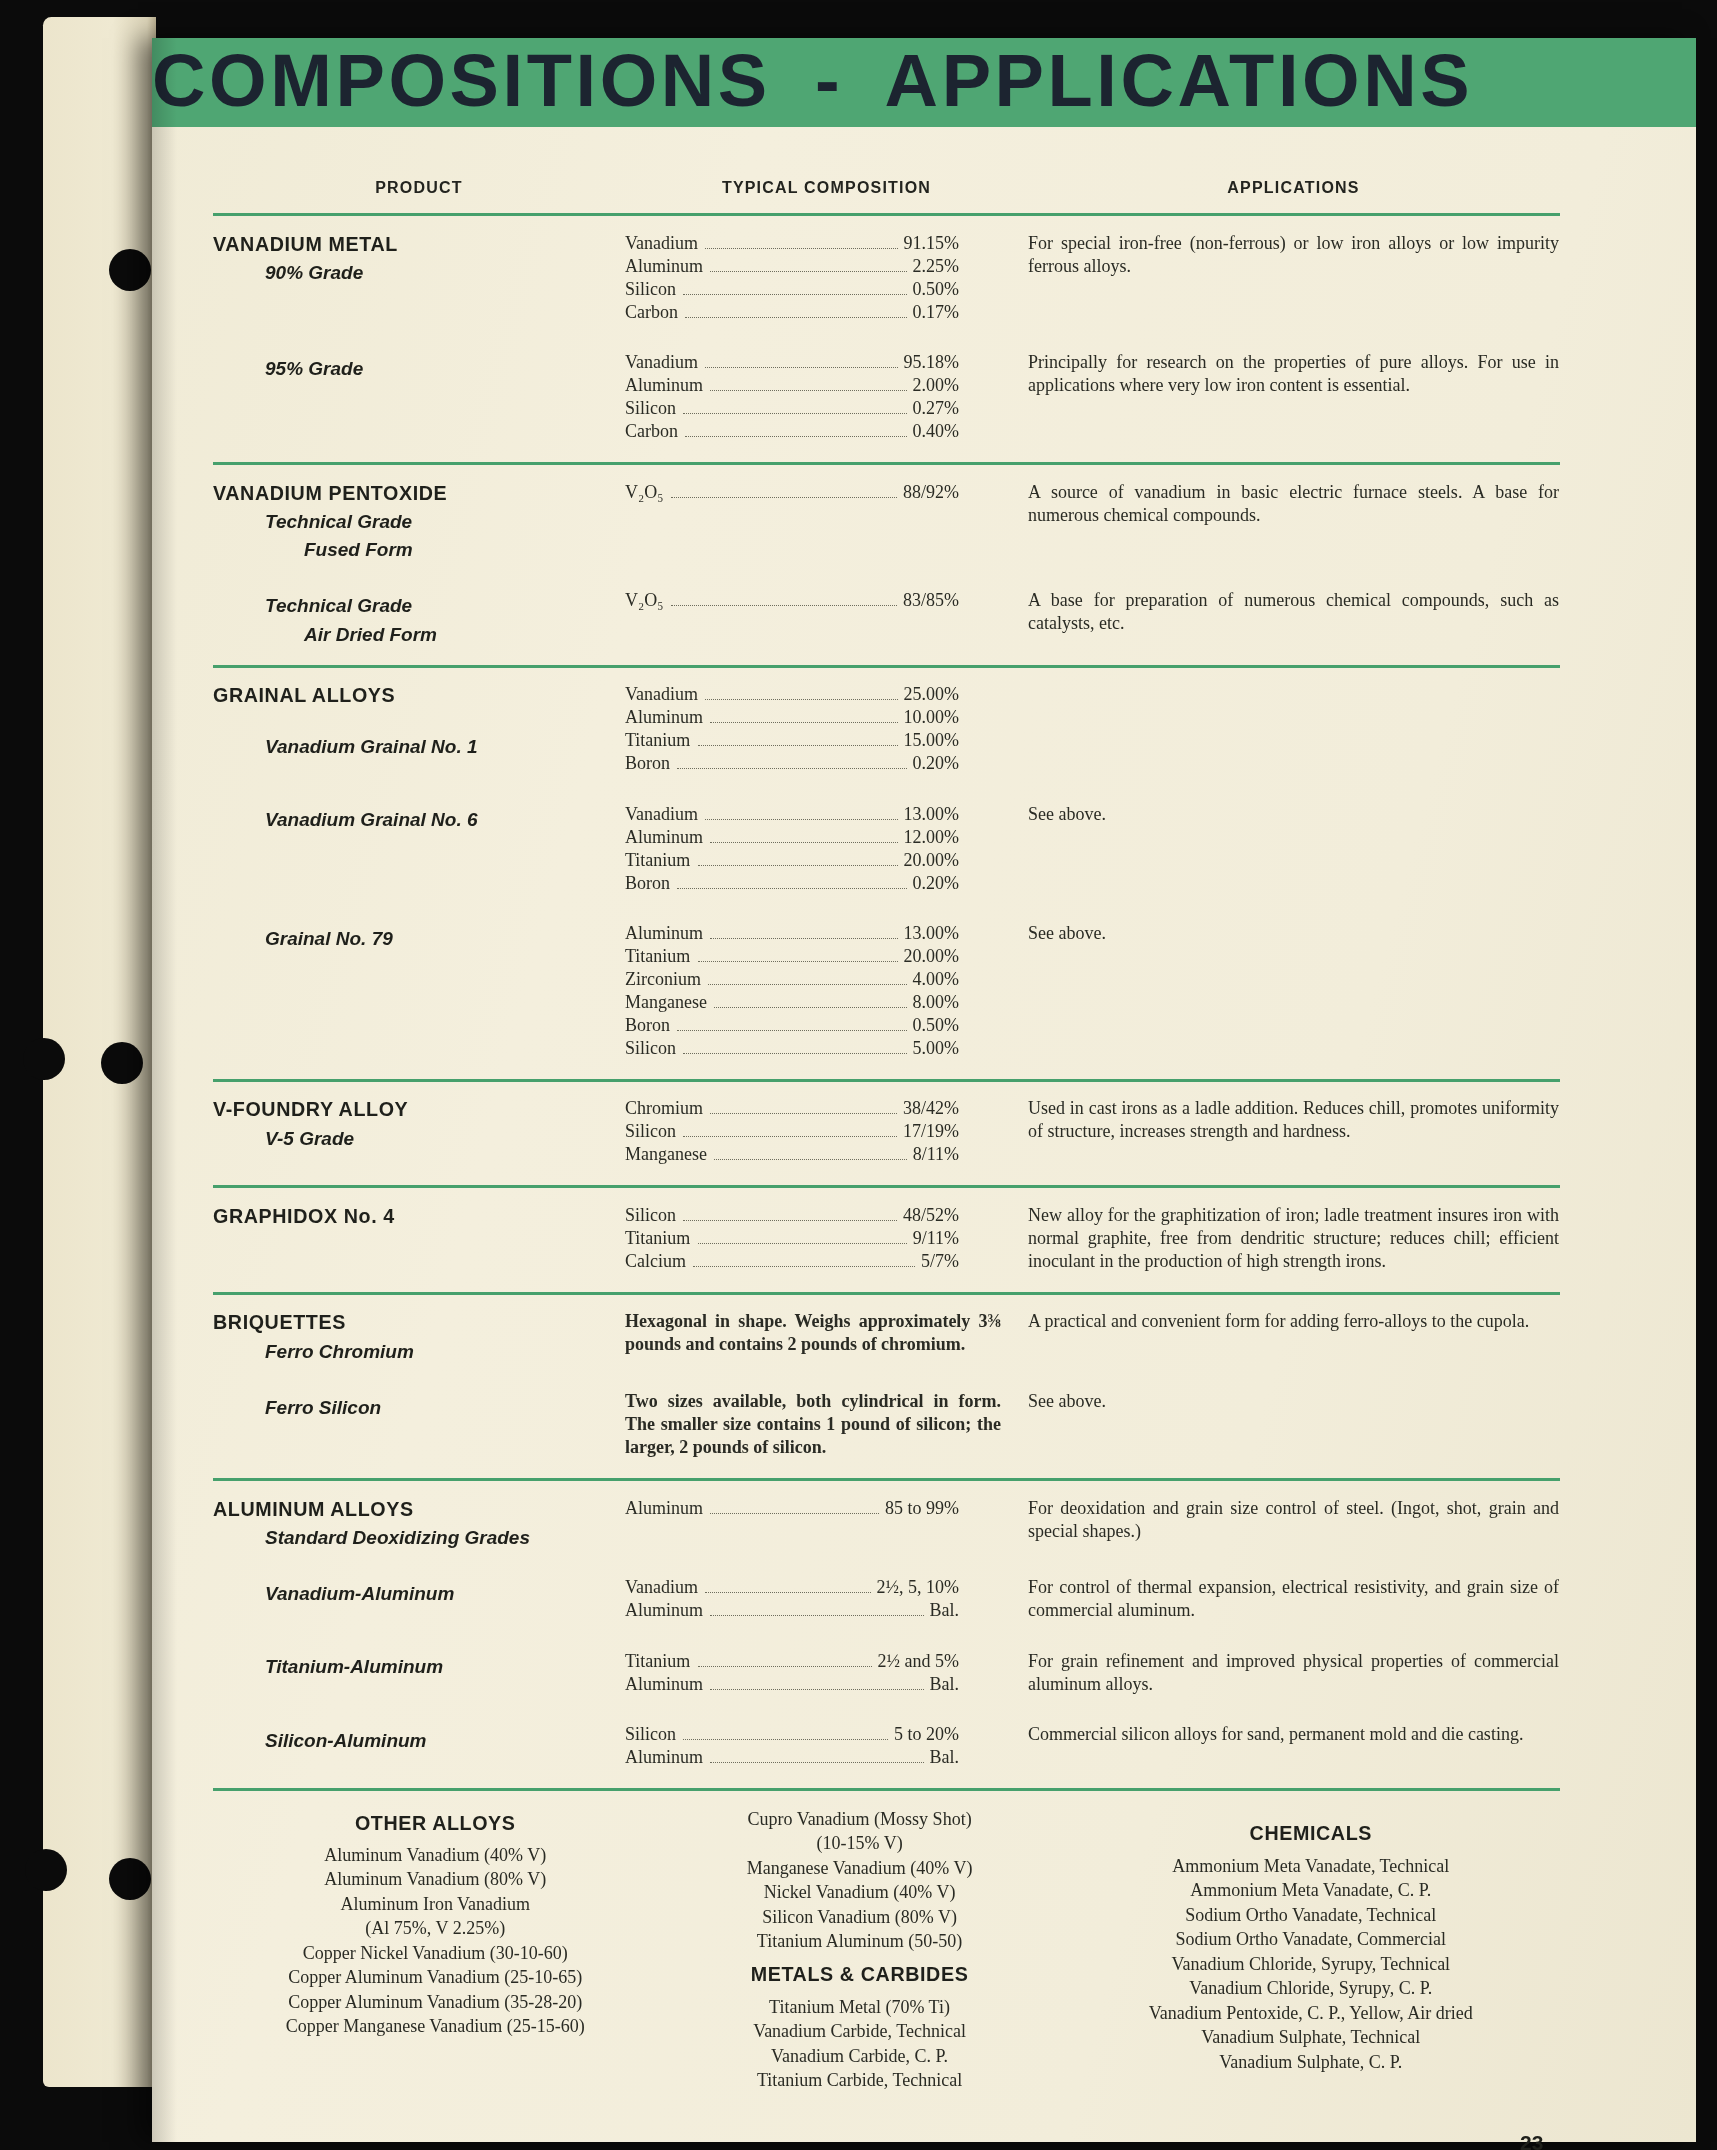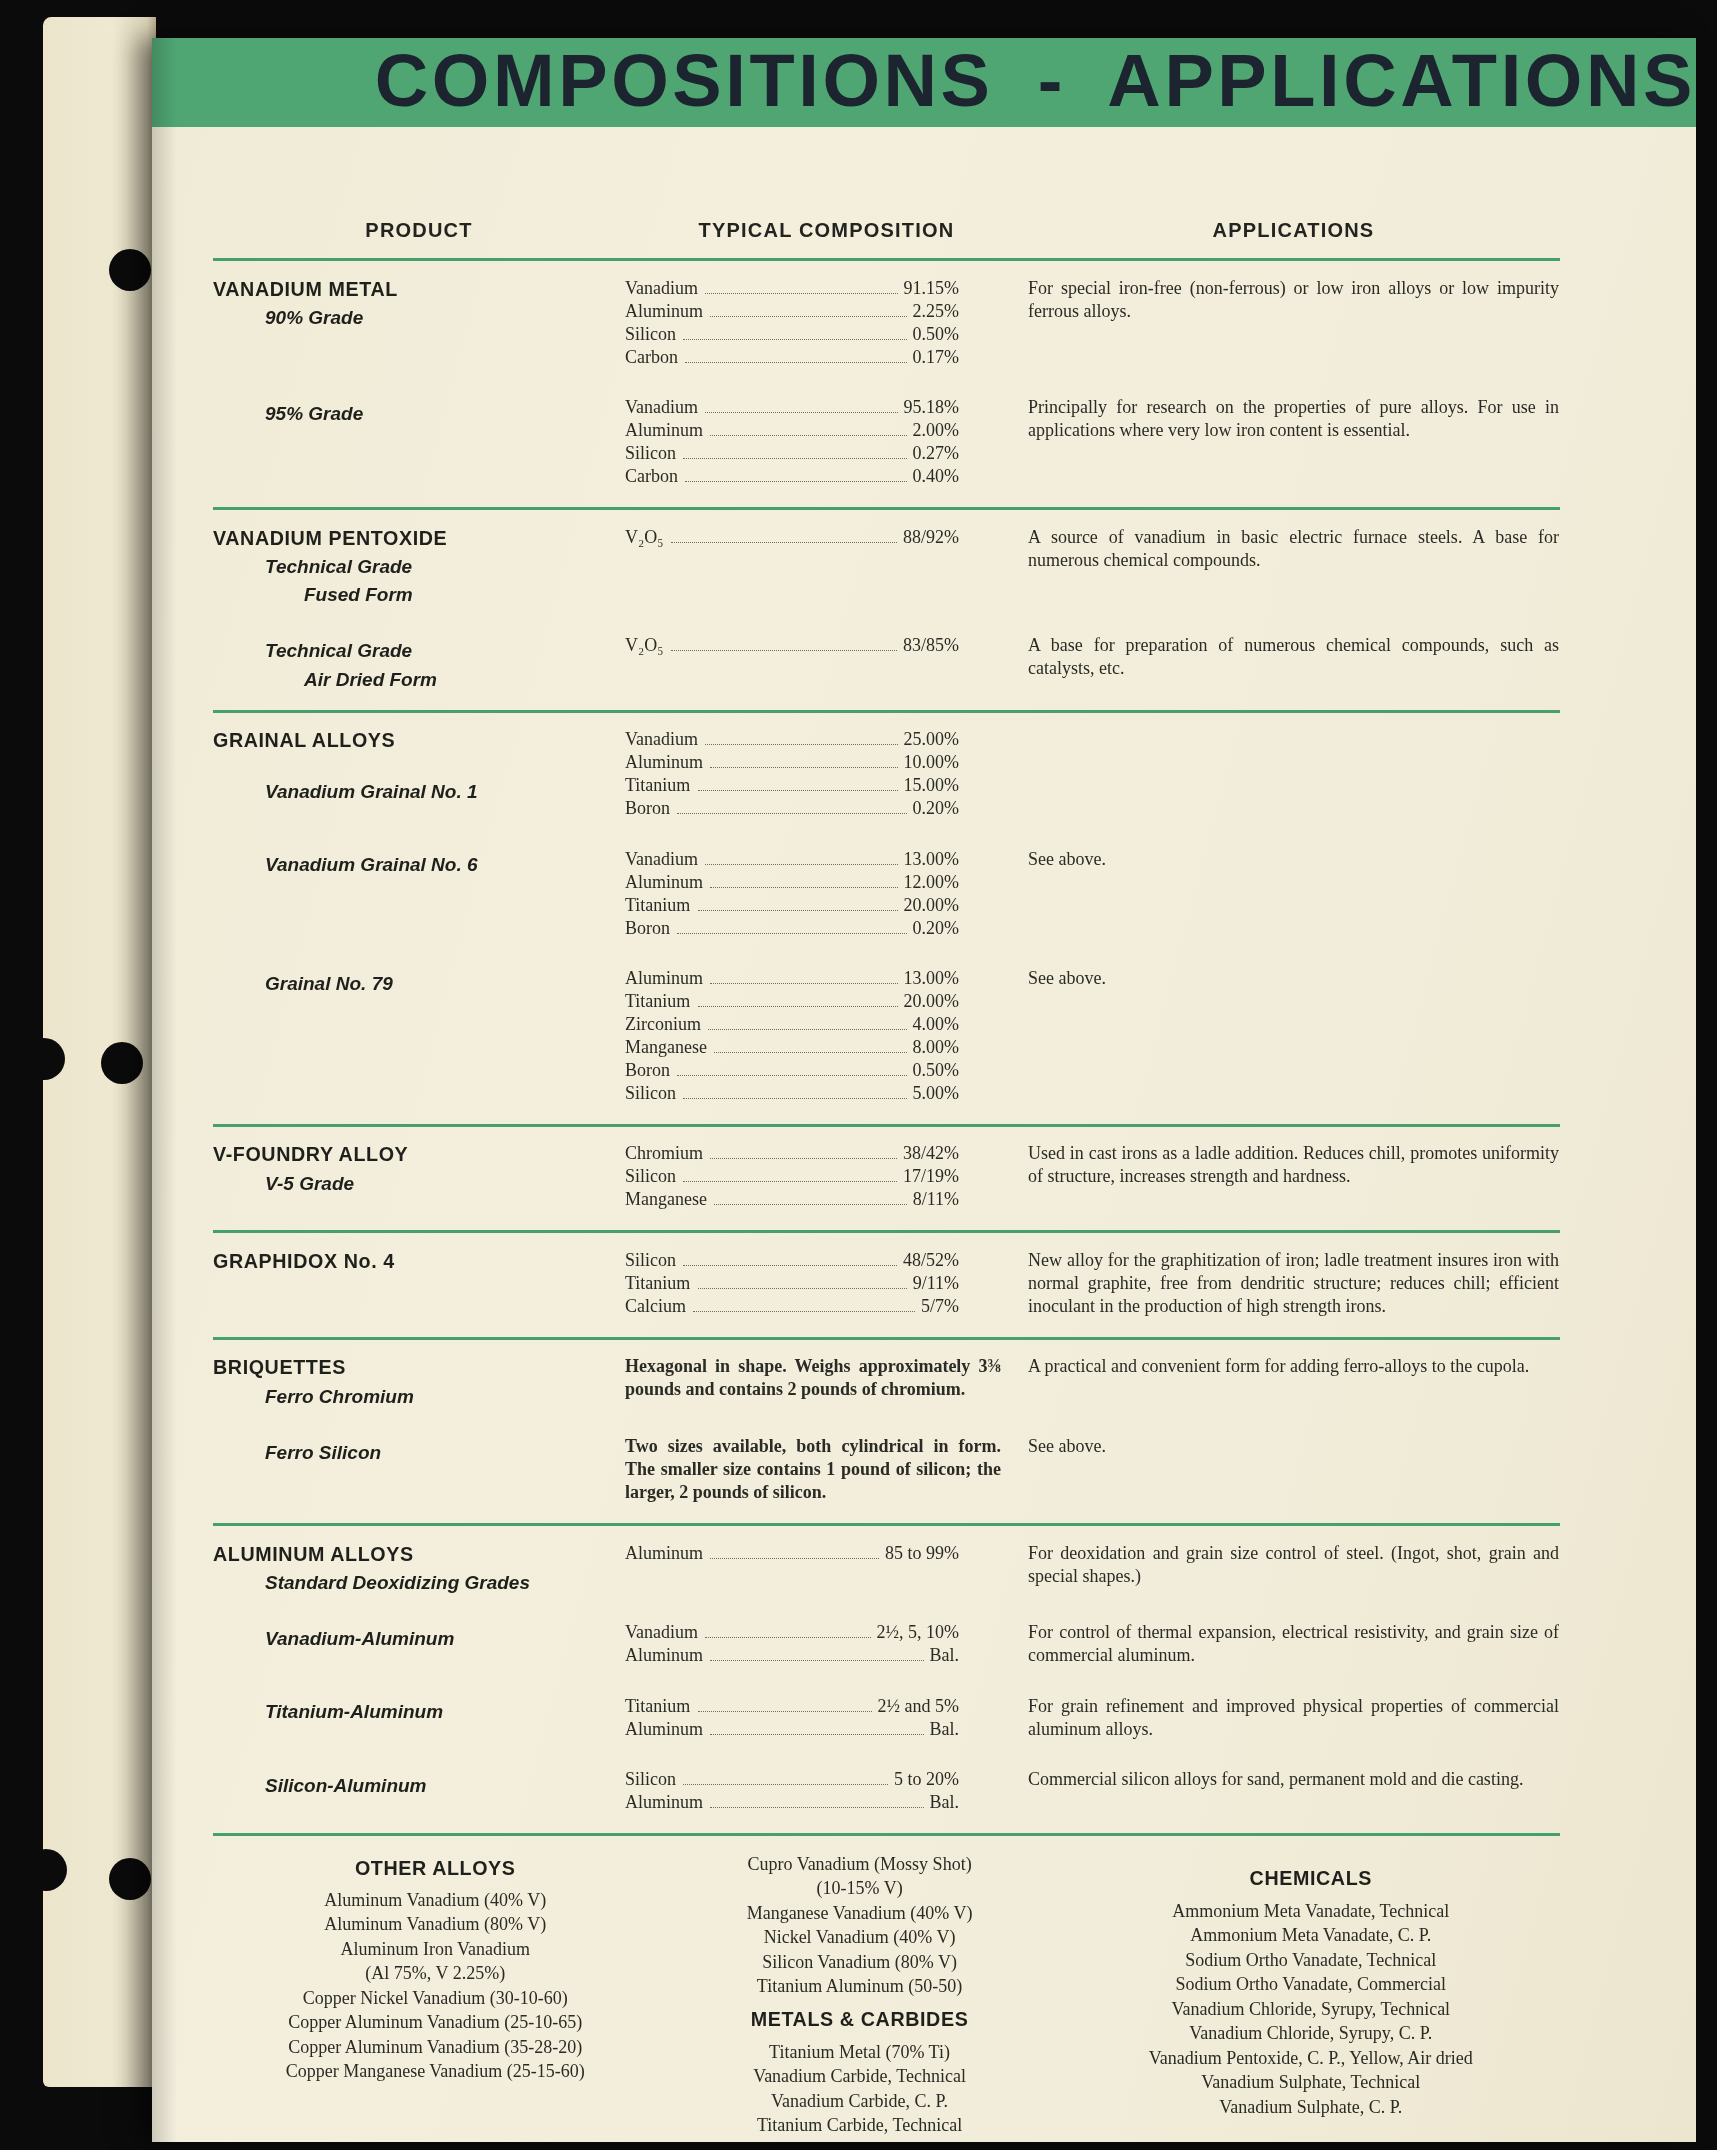--- a/index.html
+++ b/index.html
@@ -35,38 +35,38 @@
     background:linear-gradient(105deg,#f0ebd6 0%,#f4efdd 30%,#f2edda 70%,#ece6d0 100%);
     display:flex;flex-direction:column;
     box-shadow:-14.3px 0 24px rgba(0,0,0,0.5);
   }
   .page::before{
     content:'';position:absolute;left:0;top:0;bottom:0;width:25px;z-index:3;
     background:linear-gradient(90deg,rgba(0,0,0,0.16),rgba(0,0,0,0));
     pointer-events:none;
   }
   .band{background:var(--band-green);}
-  .top-band{height:204px;display:flex;align-items:center;justify-content:flex-end;}
+  .top-band{height:204px;display:flex;align-items:center;justify-content:flex-start;}
   .bottom-band{height:57px;}
   .title{
     font-family:"Liberation Sans",sans-serif;font-weight:700;
     font-size:74px;letter-spacing:3.6px;word-spacing:20px;
     color:var(--title-ink);margin:0 0 3.6px 0;white-space:nowrap;
   }
   .content{
     flex:1;padding:52px 136px 0 61px;
     color:var(--ink);position:relative;
   }
   .col-headers{
     display:grid;grid-template-columns:412px 403px 531px;
     padding-bottom:16.7px;border-bottom:3px solid var(--rule-green);
   }
   .ch{
     font-family:"Liberation Sans",sans-serif;font-weight:700;
-    font-size:20px;letter-spacing:1.2px;text-align:center;color:#23241f;margin-top:40px;
+    font-size:16px;letter-spacing:1.2px;text-align:center;color:#23241f;
   }
   .section{border-bottom:3px solid var(--rule-green);padding:15.5px 0 19px;}
   .row{display:grid;grid-template-columns:412px 403px 531px;}
   .row + .row{margin-top:27.4px;}
   .product-cell{padding-right:18px;}
   .p-line{font-family:"Liberation Sans",sans-serif;font-weight:700;color:#1f201b;}
   .p-line.caps{font-size:19.7px;letter-spacing:0.6px;line-height:24px;}
   .p-line.grade{font-style:italic;font-size:19px;line-height:23px;margin-top:5.4px;}
   .p-line.ind1{padding-left:52px;}
   .p-line.ind2{padding-left:91px;}

